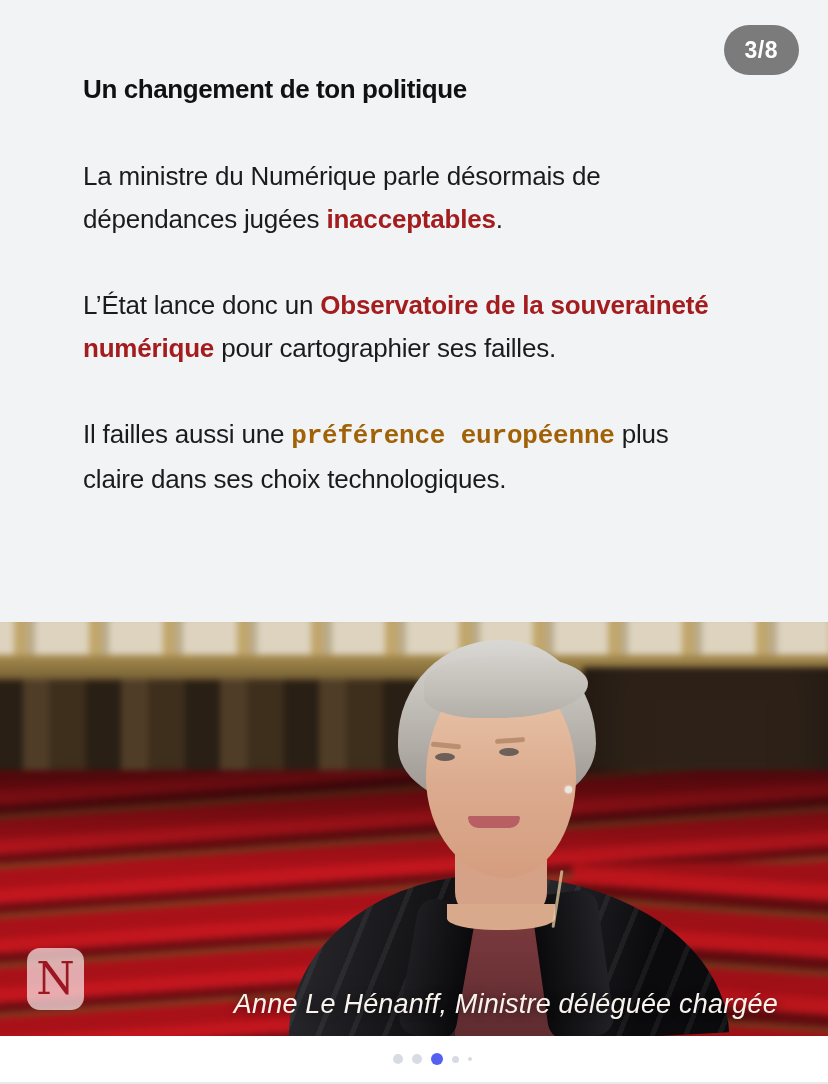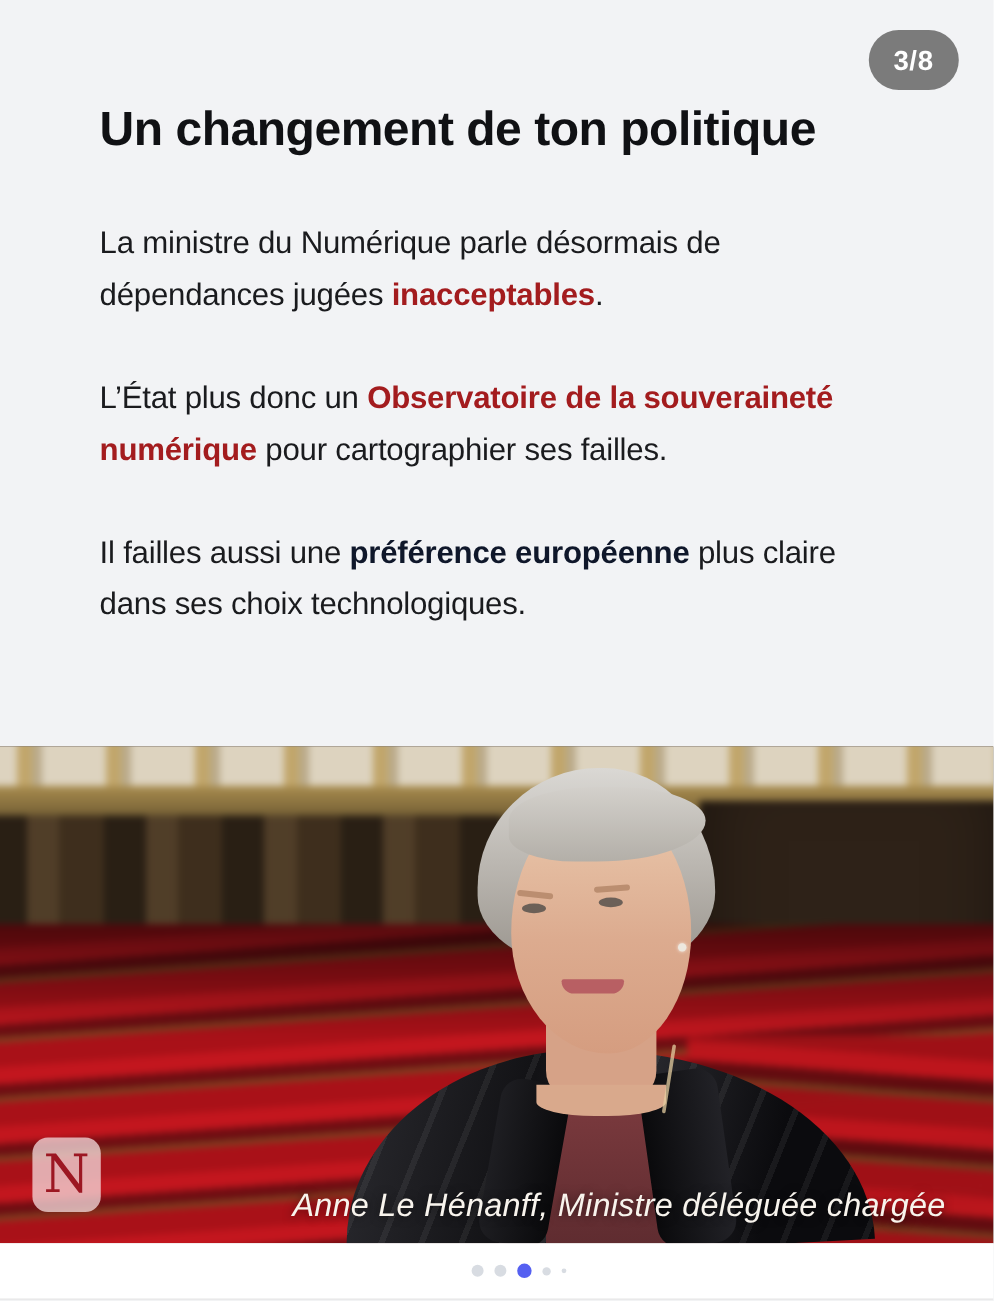--- a/index.html
+++ b/index.html
@@ -3,21 +3,21 @@
 <meta charset="utf-8">
 <style>
   html,body{margin:0;padding:0;}
   body{font-family:"Liberation Sans","DejaVu Sans",sans-serif;}
   .screen{position:relative;width:828px;height:1084px;background:#F2F3F5;overflow:hidden;}
 
   
   .badge{position:absolute;top:25px;right:29px;height:50px;padding:0 21px;border-radius:26px;
          background:#7B7B7B;color:#fff;font-size:23px;font-weight:700;display:flex;align-items:center;letter-spacing:.5px;}
   .content{position:absolute;left:83px;top:74px;width:645px;}
-  .content h1{margin:12px 0 50px 0;font-size:40px;font-weight:700;color:#101114;letter-spacing:-0.4px;}
+  .content h1{margin:0 0 50px 0;font-size:26px;font-weight:700;color:#101114;letter-spacing:-0.4px;}
   .content p{margin:0 0 43px 0;font-size:26px;line-height:43px;color:#1A1B1E;letter-spacing:-0.2px;}
   .content p:last-child{margin-bottom:0;}
   .hl{font-weight:700;}
 
   
   .photo{position:absolute;left:0;top:622px;width:828px;height:414px;overflow:hidden;background:#3a2b1d;}
   .ph-blur{position:absolute;inset:0;filter:blur(3px);transform:scale(1.03);}
   .frieze{position:absolute;left:0;top:0;width:100%;height:42px;background:#DDD3BF;}
   .frieze:after{content:"";position:absolute;inset:0;
      background:repeating-linear-gradient(90deg,rgba(178,142,62,0) 0 26px,rgba(178,142,62,.65) 26px 38px,rgba(120,95,40,.35) 38px 46px,rgba(178,142,62,0) 46px 72px);}
@@ -65,21 +65,21 @@
   .eye{position:absolute;width:20px;height:8px;border-radius:50%;background:#57514C;opacity:.85;}
   .eye.l{left:435px;top:131px;}
   .eye.r{left:499px;top:126px;}
   .mouth{position:absolute;left:468px;top:194px;width:52px;height:12px;border-radius:4px 4px 24px 24px;background:#B85F63;}
   .earring{position:absolute;left:565px;top:164px;width:7px;height:7px;border-radius:50%;background:#EDE8DF;box-shadow:0 0 3px rgba(255,255,255,.8);}
 
   
   .logo{position:absolute;left:27px;bottom:26px;width:57px;height:62px;border-radius:13px;
      background:rgba(246,221,223,.75);display:flex;align-items:center;justify-content:center;
      font-family:"DejaVu Serif","Liberation Serif",serif;font-size:44px;color:#9C1722;line-height:1;}
-  .caption{position:absolute;right:40px;bottom:12px;text-align:center;font-style:italic;
+  .caption{position:absolute;right:50px;bottom:12px;text-align:center;font-style:italic;
      font-size:27px;line-height:40px;color:#F8F4ED;text-shadow:0 1px 8px rgba(0,0,0,.5);letter-spacing:.2px;}
 
   
   .bottombar{position:absolute;left:0;top:1036px;width:828px;height:48px;background:#FFFFFF;
      display:flex;align-items:center;justify-content:center;box-sizing:border-box;border-bottom:2px solid #E9E9EA;}
   .dots{display:flex;align-items:center;gap:9px;transform:translateX(18px);}
   .dot{border-radius:50%;background:#D8DCE2;}
   .dot.md{width:10px;height:10px;}
   .dot.lg{width:12px;height:12px;}
   .dot.sm{width:7px;height:7px;}
@@ -88,22 +88,22 @@
 </head>
 <body>
 
 <div class="screen">
 
   <div class="badge">3/8</div>
 
   <div class="content">
     <h1>Un changement de ton politique</h1>
     <p><span>La ministre du Numérique parle désormais de dépendances jugées </span><span class="hl" style="color: rgb(163, 28, 30);">inacceptables</span><span>.</span></p>
-    <p><span>L’État plus donc un </span><span class="hl" style="color: rgb(163, 28, 30);">Observatoire de la souveraineté numérique</span><span> pour cartographier ses failles.</span></p>
-    <p><span>Il failles aussi une </span><span class="hl" style="color: #0f172a;">préférence européenne</span><span> plus claire dans ses choix technologiques.</span></p>
+    <p><span>L’État lance donc un </span><span class="hl" style="color: rgb(163, 28, 30);">Observatoire de la souveraineté numérique</span><span> pour cartographier ses failles.</span></p>
+    <p><span>Il failles aussi une </span><span class="hl" style="color: #a16207; font-family: Liberation Mono, monospace;">préférence européenne</span><span> plus claire dans ses choix technologiques.</span></p>
   </div>
 
   <div class="photo">
     <div class="ph-blur">
       <div class="frieze"></div>
       <div class="ledge"></div>
       <div class="wall"></div>
       <div class="wall-right"></div>
       <div class="seats"></div>
       <div class="seats-right"></div>

